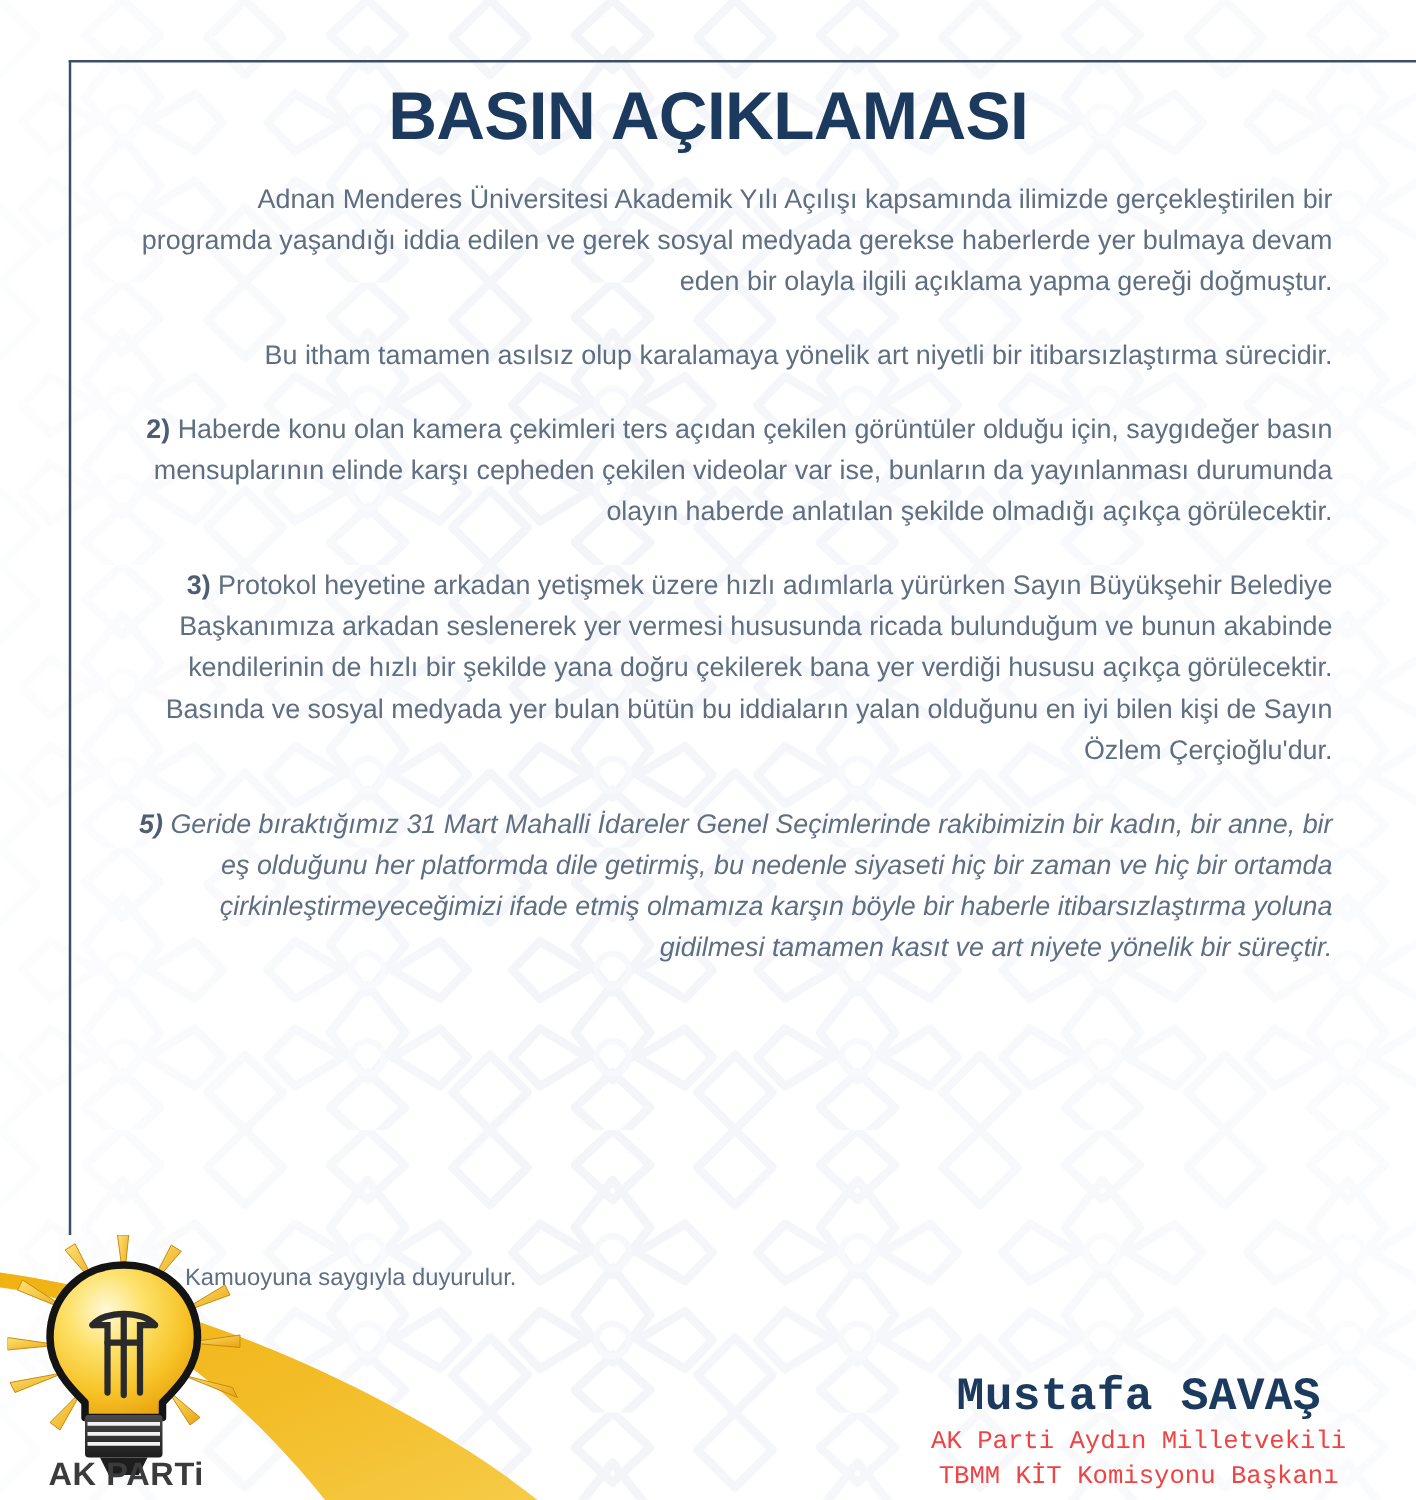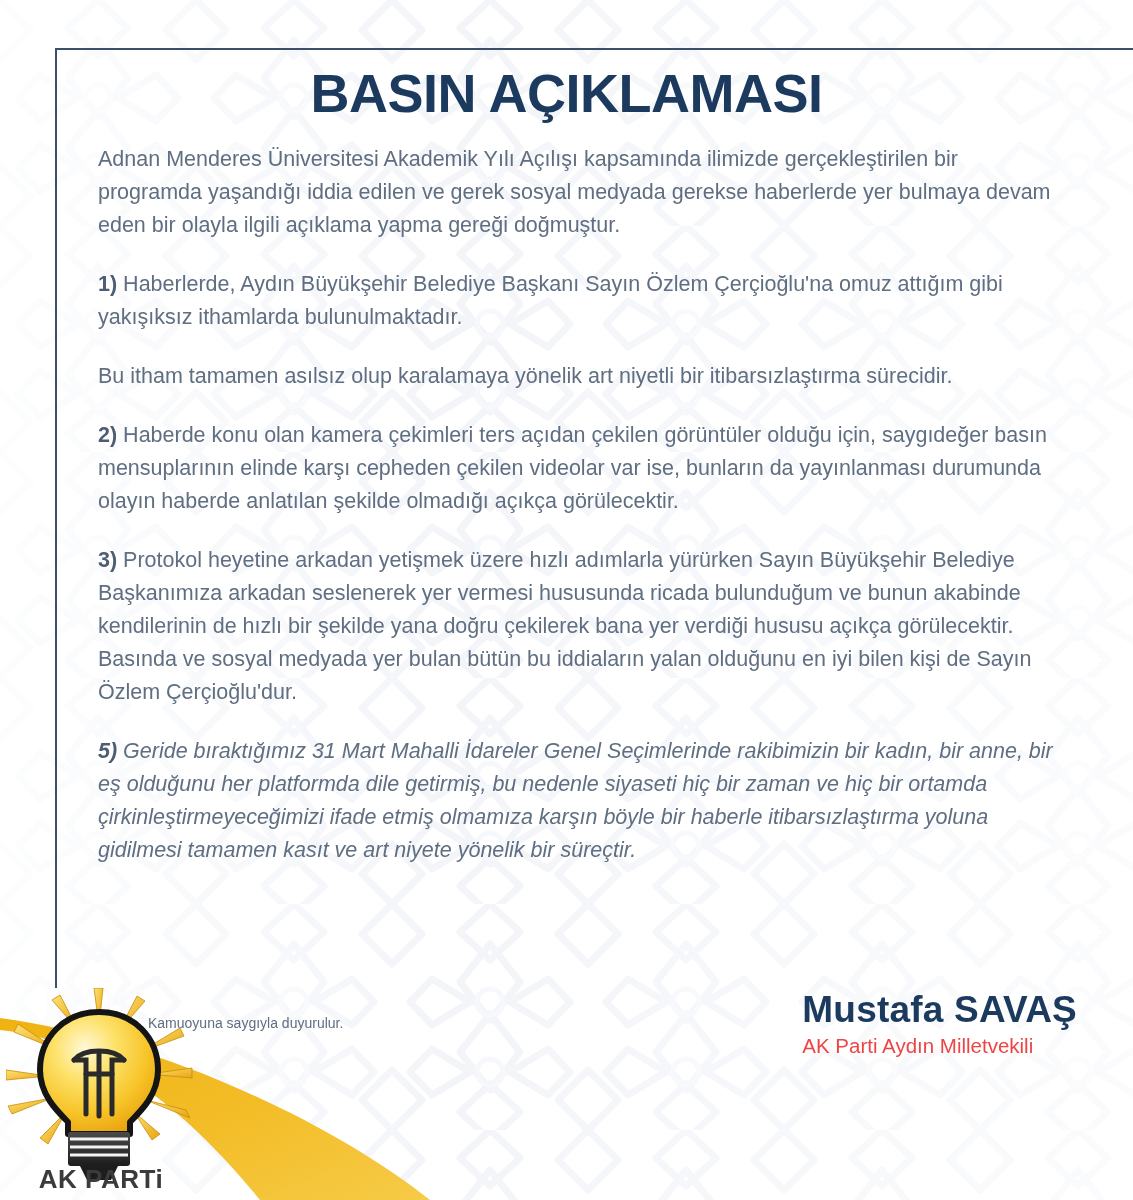--- a/index.html
+++ b/index.html
@@ -66,39 +66,40 @@
   #body-text {
     position:absolute;
     left:98px; top:143px;
     width:968px;
     color:#5f6e80;
     font-size:21.5px;
     line-height:33px;
     font-family:"Liberation Sans", sans-serif;
   }
 
-  #body-text p { margin:0 0 26px 0; }
+  #body-text p { margin:0 0 26px 0;text-align:right; }
   #body-text p:last-child { margin-bottom:0;font-style:italic; }
   #body-text .num { font-weight:bold; color:#4d5d72; }
 
   #closing {
     position:absolute;
     left:148px; top:1008px;
     color:#5f6e80;
-    font-size:14px;
+    font-size:19px;
     line-height:30px;
     z-index:7;
   }
 
   
   #signature {
     position:absolute;
-    right:56px; top:988px;
-    text-align:left;
+    right:56px; top:1096px;
+    text-align:center;
     z-index:7;
+    font-family:Liberation Mono, monospace;
   }
   #sig-name {
     font-size:37px;
     font-weight:bold;
     color:#1b3a5e;
     letter-spacing:0.2px;
     line-height:44px;
   }
   #sig-role1, #sig-role2 {
     font-size:20.5px;
@@ -229,28 +230,28 @@
 
     <text x="95" y="200" text-anchor="middle" font-family="Liberation Sans, sans-serif" font-size="26" font-weight="bold" fill="#3b3b3b" letter-spacing="0.5">AK PARTi</text>
   </svg>
 
   <div id="content">
 
     <div id="title">BASIN AÇIKLAMASI</div>
 
     <div id="body-text">
       <p><span>Adnan Menderes Üniversitesi Akademik Yılı Açılışı kapsamında ilimizde gerçekleştirilen bir programda yaşandığı iddia edilen ve gerek sosyal medyada gerekse haberlerde yer bulmaya devam eden bir olayla ilgili açıklama yapma gereği doğmuştur.</span></p>
-      <p><span class="num">1)</span><span> Haberlerde, Aydın Büyükşehir Belediye Başkanı Sayın Özlem Çerçioğlu'na omuz attığım gibi yakışıksız ithamlarda bulunulmaktadır.</span></p>
       <p><span>Bu itham tamamen asılsız olup karalamaya yönelik art niyetli bir itibarsızlaştırma sürecidir.</span></p>
       <p><span class="num">2)</span><span> Haberde konu olan kamera çekimleri ters açıdan çekilen görüntüler olduğu için, saygıdeğer basın mensuplarının elinde karşı cepheden çekilen videolar var ise, bunların da yayınlanması durumunda olayın haberde anlatılan şekilde olmadığı açıkça görülecektir.</span></p>
       <p><span class="num">3)</span><span> Protokol heyetine arkadan yetişmek üzere hızlı adımlarla yürürken Sayın Büyükşehir Belediye Başkanımıza arkadan seslenerek yer vermesi hususunda ricada bulunduğum ve bunun akabinde kendilerinin de hızlı bir şekilde yana doğru çekilerek bana yer verdiği hususu açıkça görülecektir. Basında ve sosyal medyada yer bulan bütün bu iddiaların yalan olduğunu en iyi bilen kişi de Sayın Özlem Çerçioğlu'dur.</span></p>
       <p><span class="num">5)</span><span> Geride bıraktığımız 31 Mart Mahalli İdareler Genel Seçimlerinde rakibimizin bir kadın, bir anne, bir eş olduğunu her platformda dile getirmiş, bu nedenle siyaseti hiç bir zaman ve hiç bir ortamda çirkinleştirmeyeceğimizi ifade etmiş olmamıza karşın böyle bir haberle itibarsızlaştırma yoluna gidilmesi tamamen kasıt ve art niyete yönelik bir süreçtir.</span></p>
     </div>
 
     <div id="closing">Kamuoyuna saygıyla duyurulur.</div>
 
     <div id="signature">
       <div id="sig-name">Mustafa SAVAŞ</div>
       <div id="sig-role1">AK Parti Aydın Milletvekili</div>
+      <div id="sig-role2">TBMM KİT Komisyonu Başkanı</div>
     </div>
 
   </div>
 </div>
 
 </body></html>

